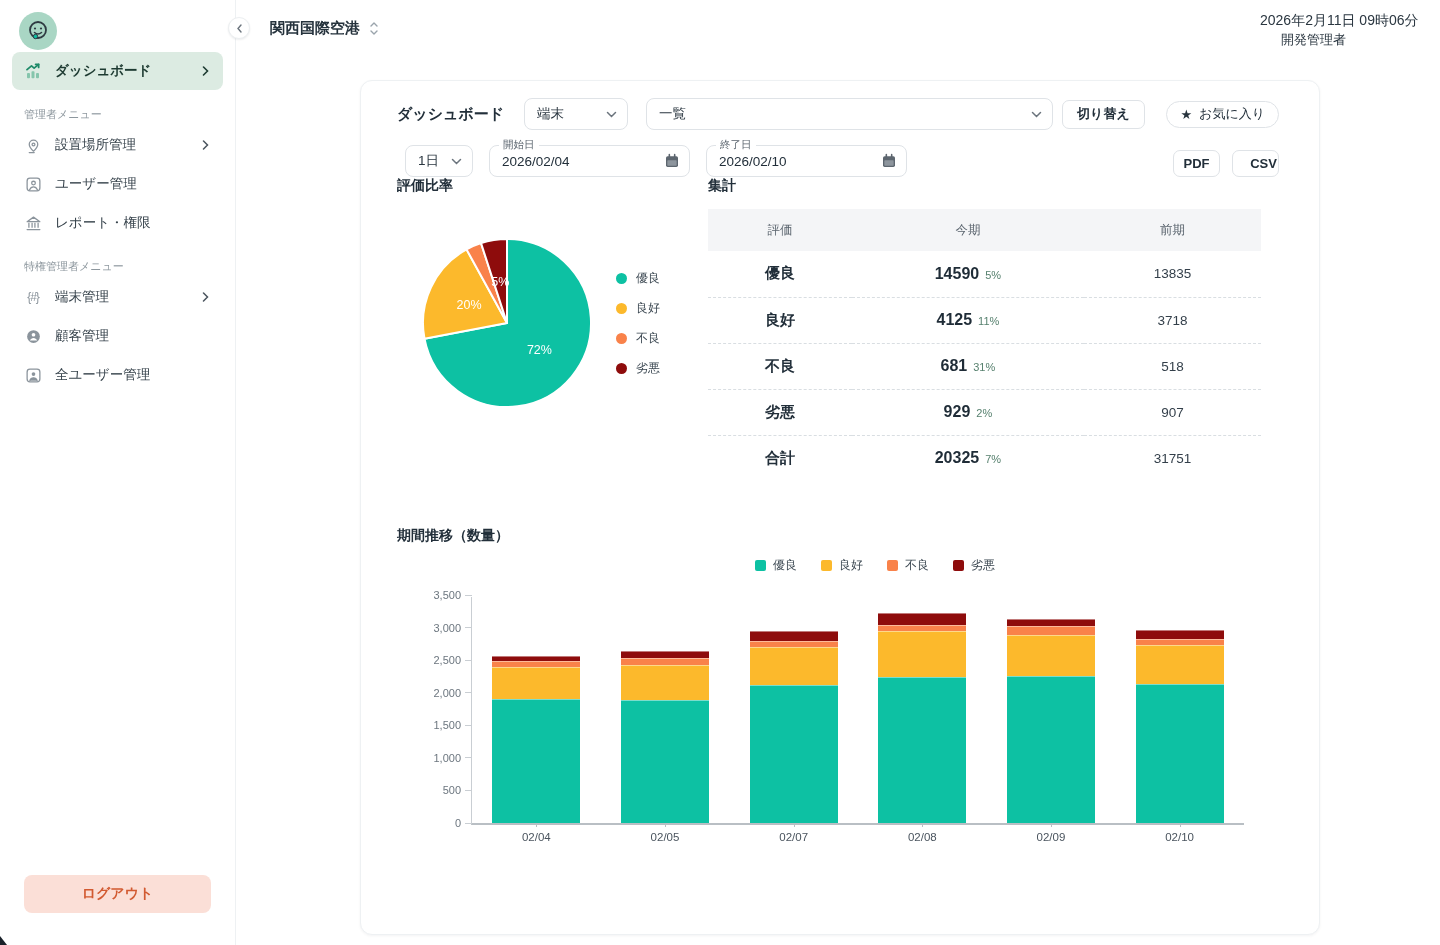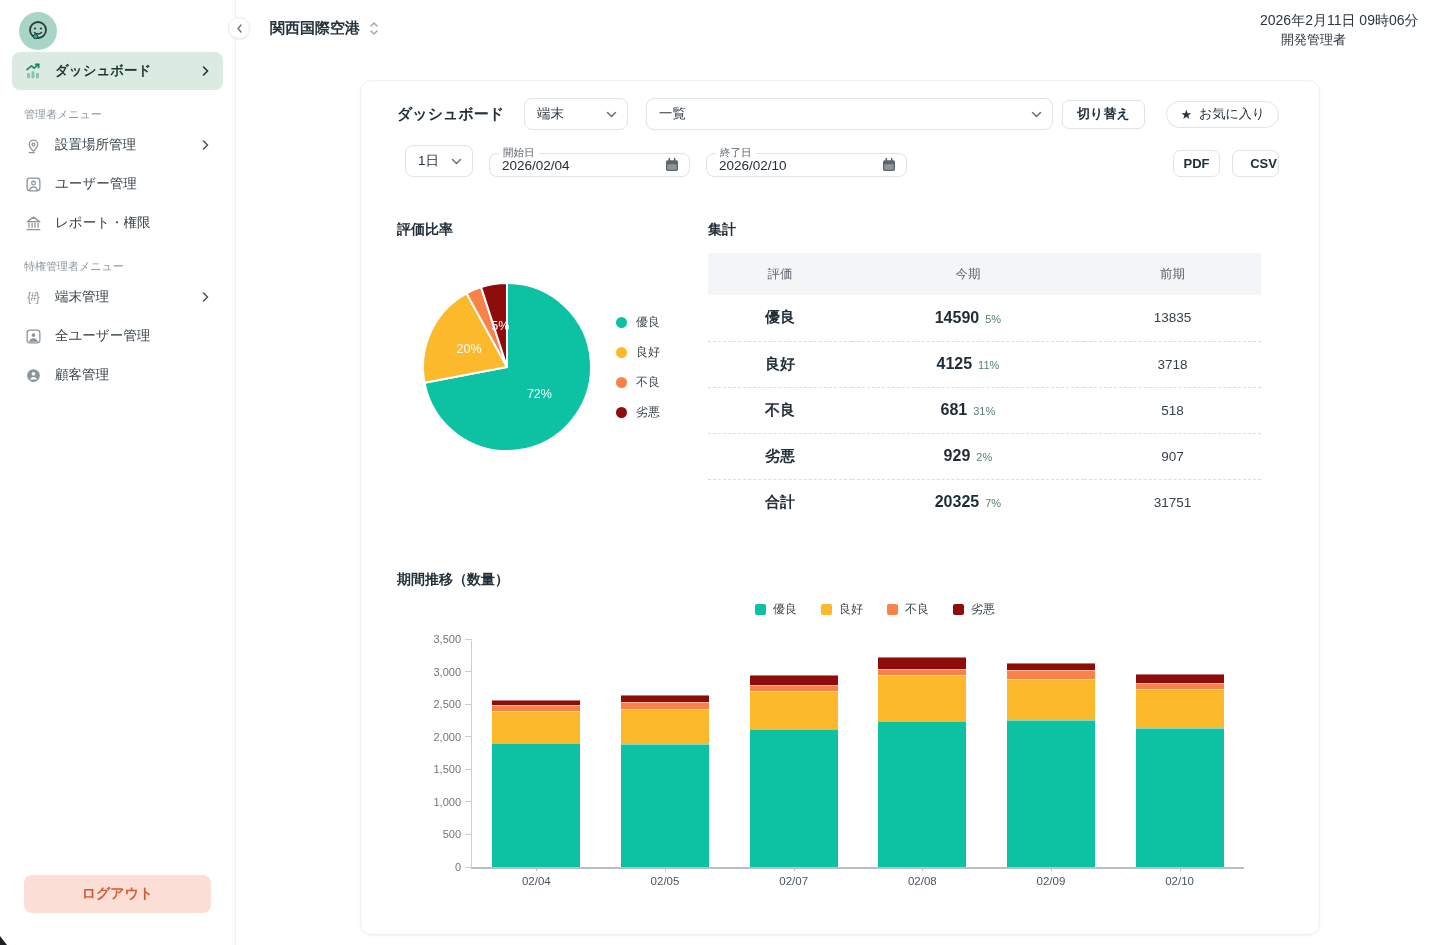--- a/index.html
+++ b/index.html
@@ -34,29 +34,29 @@
   .sel .sel-val { flex:1; }
   .sel-device { width:104px; }
   .sel-list { width:407px; margin-left:18px; }
   .btn { background:#fff; border:1px solid #dfe3e7; border-radius:7px; font-family:inherit; font-size:13px; font-weight:bold; color:#222f3a; cursor:pointer; }
   .btn-switch { height:29px; padding:0 14px; margin-left:9px; }
   .btn-fav { height:27px; padding:0 13px; border-radius:14px; margin-left:auto; display:flex; align-items:center; gap:7px; font-weight:normal; font-size:13px; }
   .star { font-size:13px; color:#28343e; line-height:1; }
 
   .filter-row2 { display:flex; align-items:flex-end; margin-top:13px; height:34px; }
   .sel-period { width:68px; margin-left:8px; }
-  .datefield { position:relative; width:201px; height:24px; border:1px solid #dfe3e7; border-radius:8px; display:flex; align-items:center; padding:0 9px 0 12px; margin-left:16px; cursor:text; }
+  .datefield { position:relative; width:201px; height:32px; border:1px solid #dfe3e7; border-radius:8px; display:flex; align-items:center; padding:0 9px 0 12px; margin-left:16px; cursor:text; }
   .datefield .dlabel { position:absolute; top:-8px; left:9px; background:#fff; padding:0 4px; font-size:10.5px; color:#5a646e; }
   .datefield .dval { flex:1; font-size:13.5px; color:#222f3a; }
   .btn-exp { height:27px; width:47px; }
   .btn-pdf { margin-left:auto; }
   .btn-csv { margin-left:12px;padding-left:16px; }
 
   
-  .charts-row { display:flex; margin-top:44px; }
+  .charts-row { display:flex; }
   .section-title { font-size:14px; font-weight:bold; color:#222f3a; }
   .pie-col { width:311px; }
   .pie-wrap { display:flex; align-items:center; margin-top:40px; margin-left:22px; }
   .pie-legend { margin-left:21px; }
   .pleg-item { display:flex; align-items:center; gap:9px; margin-bottom:13px; font-size:12px; color:#3c4852; }
   .pleg-item:last-child { margin-bottom:0; }
   .pleg-dot { width:11px; height:11px; border-radius:50%; }
 
   .table-col { flex:1; margin-right:18px; }
   table.summary { width:100%; border-collapse:collapse; margin-top:14px; }
@@ -165,36 +165,36 @@
           <span class="nav-label">端末管理</span>
           <span class="nav-chev">
             <svg width="9" height="10" viewBox="0 0 8 10">
               <path d="M2 1 L6 5 L2 9" fill="none" stroke="#4a545e" stroke-width="1.5" stroke-linecap="round"></path>
             </svg>
           </span>
         </div>
         <div class="nav-item">
           <span class="nav-ic">
             <svg width="17" height="17" viewBox="0 0 24 24">
+              <circle cx="12" cy="12" r="9" fill="#8b949c"></circle>
+              <circle cx="12" cy="9.5" r="2.6" fill="#fff"></circle>
+              <path d="M6.8 17.8c1.1-2.7 3-3.8 5.2-3.8s4.1 1.1 5.2 3.8" fill="#fff"></path>
+            </svg>
+          </span>
+          <span class="nav-label">顧客管理</span>
+        </div>
+        <div class="nav-item">
+          <span class="nav-ic">
+            <svg width="17" height="17" viewBox="0 0 24 24">
               <rect x="3" y="3" width="18" height="18" rx="4" fill="none" stroke="#8b949c" stroke-width="1.8" stroke-linecap="round" stroke-linejoin="round"></rect>
               <circle cx="12" cy="10" r="2.6" fill="#8b949c"></circle>
               <path d="M6.5 19.5c1.2-3 3.2-4.2 5.5-4.2s4.3 1.2 5.5 4.2" fill="#8b949c" stroke="#8b949c" stroke-width="1.8"></path>
             </svg>
           </span>
           <span class="nav-label">全ユーザー管理</span>
-        </div>
-        <div class="nav-item">
-          <span class="nav-ic">
-            <svg width="17" height="17" viewBox="0 0 24 24">
-              <circle cx="12" cy="12" r="9" fill="#8b949c"></circle>
-              <circle cx="12" cy="9.5" r="2.6" fill="#fff"></circle>
-              <path d="M6.8 17.8c1.1-2.7 3-3.8 5.2-3.8s4.1 1.1 5.2 3.8" fill="#fff"></path>
-            </svg>
-          </span>
-          <span class="nav-label">顧客管理</span>
         </div>
       </div>
   </div>
   <button class="logout">ログアウト</button>
 </div>
 
 <button class="collapse-btn">
   <svg width="7" height="9" viewBox="0 0 7 9">
       <path d="M5 1 L2 4.5 L5 8" fill="none" stroke="#6b747d" stroke-width="1.4" stroke-linecap="round"></path>
     </svg>

